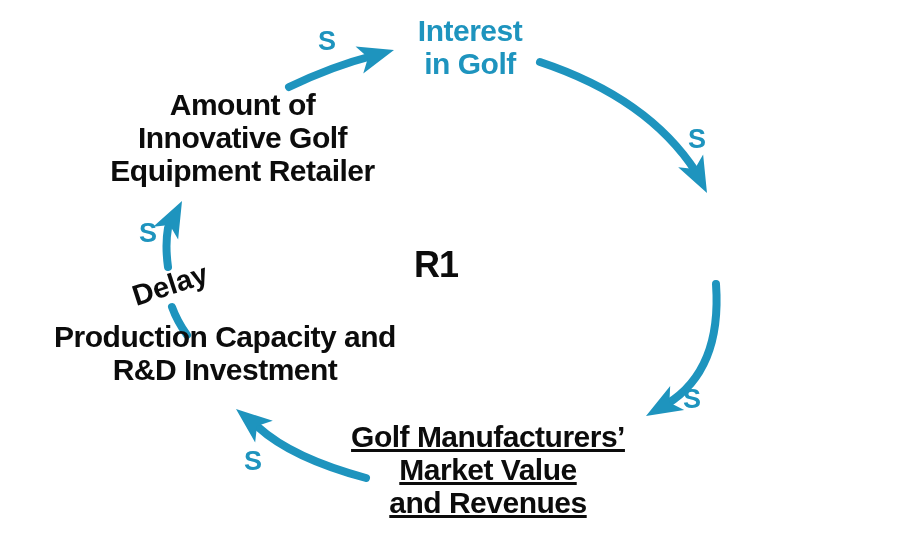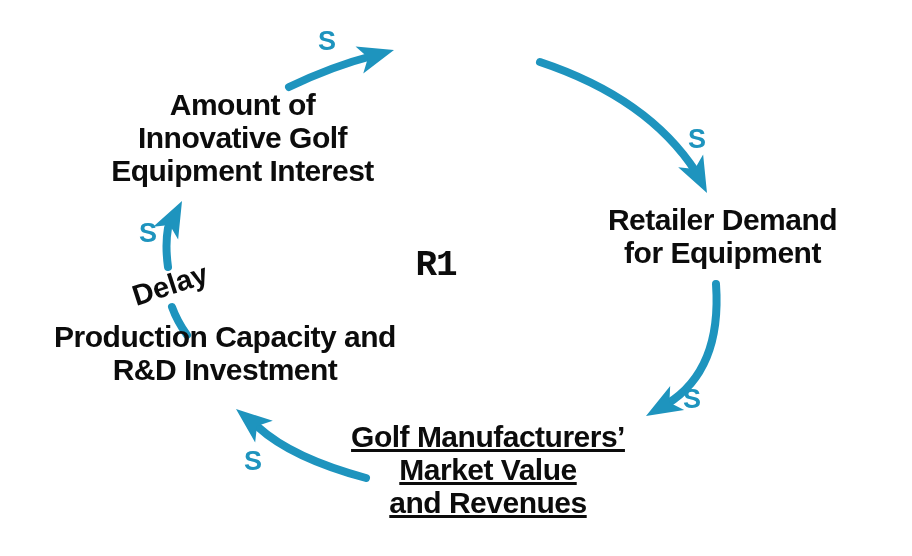--- a/index.html
+++ b/index.html
@@ -29,21 +29,20 @@
     font-size:27px;
     font-weight:bold;
   }
   .loop-label{
     position:absolute;
     transform:translate(-50%,-50%);
     color:#0c0c0c;
     font-size:36px;
     font-weight:bold;
     letter-spacing:-1px;
-    font-family:Liberation Mono, monospace;
   }
   .delay-label{
     position:absolute;
     transform:translate(-50%,-50%) rotate(-18deg);
     color:#0c0c0c;
     font-size:29px;
     font-weight:bold;
   }
 </style>
 </head>
@@ -62,34 +61,34 @@
     </g>
     <g fill="#1e94be" stroke="none">
       <path d="M0,0 L-36,14 L-27,0 L-36,-14 Z" transform="translate(394,50) rotate(-16)"></path>
       <path d="M0,0 L-36,14 L-27,0 L-36,-14 Z" transform="translate(707,193) rotate(63)"></path>
       <path d="M0,0 L-36,14 L-27,0 L-36,-14 Z" transform="translate(646,416) rotate(150)"></path>
       <path d="M0,0 L-36,14 L-27,0 L-36,-14 Z" transform="translate(236,409) rotate(219)"></path>
       <path d="M0,0 L-36,14 L-27,0 L-36,-14 Z" transform="translate(182,201) rotate(-63)"></path>
     </g>
   </svg>
 
+  <div class="node accent" style="left:350px; top:14px; width:240px;">Interest
+in Golf</div>
 
-  <div class="node" style="left:570px; top:203px; width:305px;">Retailer Demand
-for Equipment</div>
 
   <div class="node" style="left:308px; top:420px; width:360px;text-decoration:underline;">Golf Manufacturers’
 Market Value
 and Revenues</div>
 
   <div class="node" style="left:15px; top:320px; width:420px;">Production Capacity and
 R&amp;D Investment</div>
 
   <div class="node" style="left:75px; top:88px; width:335px;">Amount of
 Innovative Golf
-Equipment Interest</div>
+Equipment Retailer</div>
 
   <div class="loop-label" style="left:436px; top:265px;">R1</div>
 
   <div class="delay-label" style="left:170px; top:285px;">Delay</div>
 
   <span class="s-label" style="left:327px; top:41px;">S</span>
 
   <span class="s-label" style="left:697px; top:139px;">S</span>
 
   <span class="s-label" style="left:692px; top:399px;">S</span>

